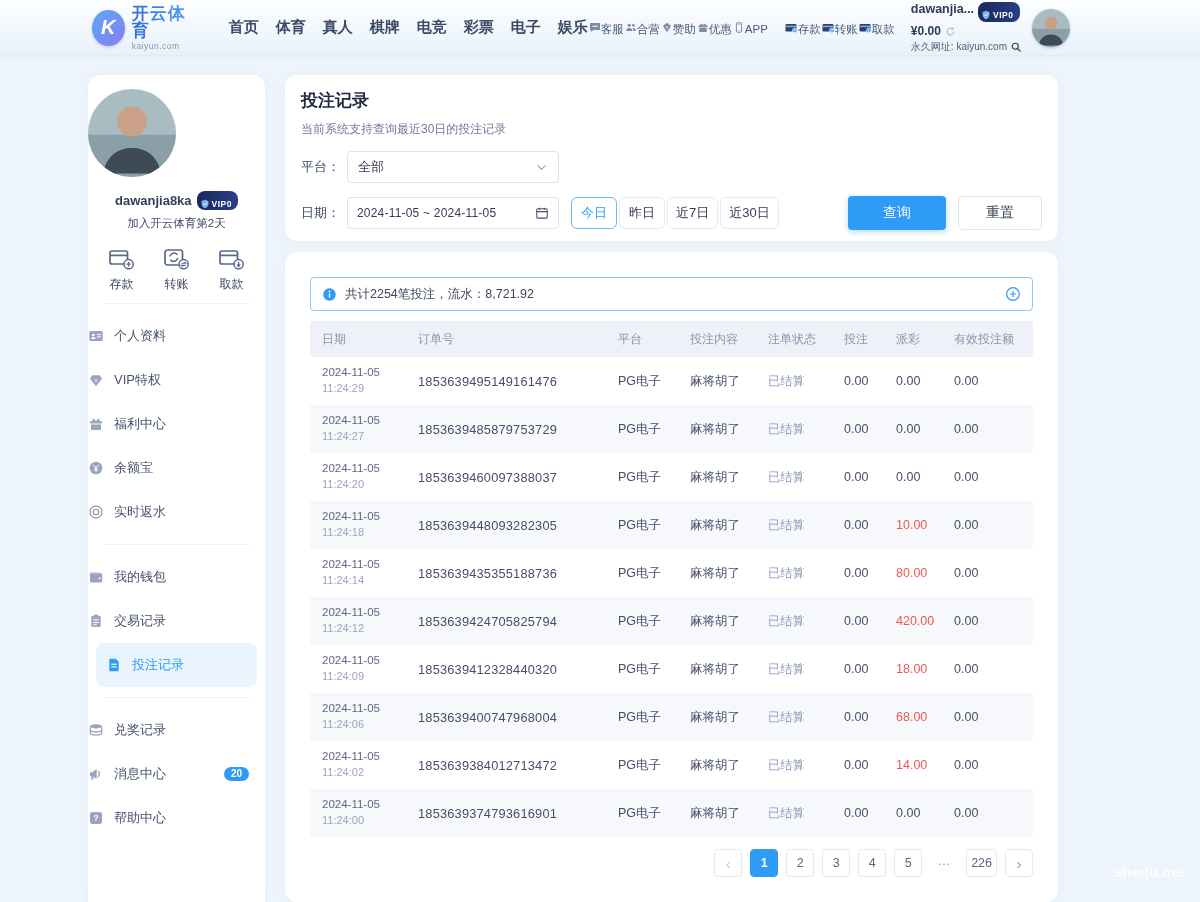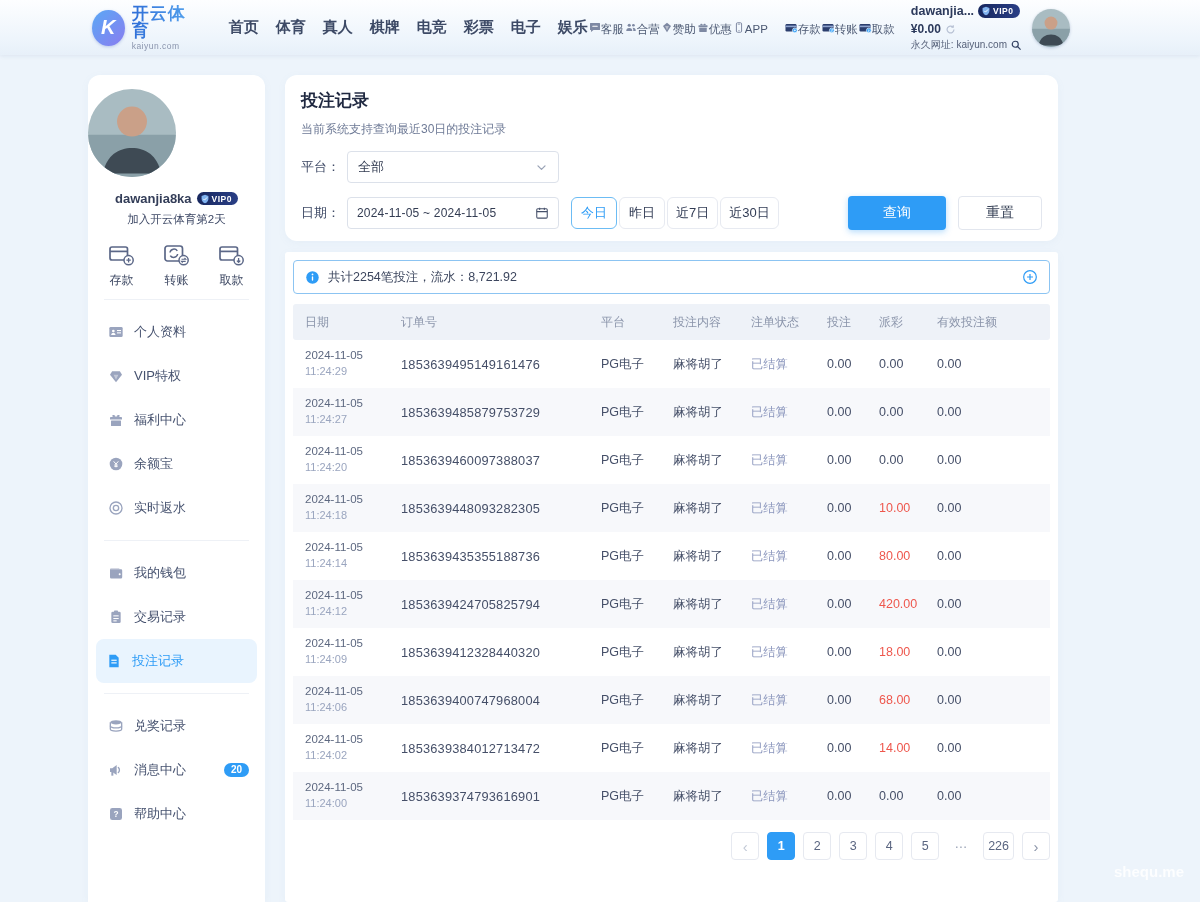--- a/index.html
+++ b/index.html
@@ -34,21 +34,21 @@
   .tcol{width:35px;display:flex;align-items:center;cursor:pointer;margin-left:1px}
   .tcol .qicon{width:21px;height:19px;color:#7e89a3}
   .tcol .micon{width:25px;height:20px}
   .tcol .tlabel{font-size:11.5px;color:#4b5872;margin-top:3px;white-space:nowrap}
   .money-group{display:flex;margin-left:16px}
   .money-group .tcol{width:36px}
   .userblock{margin-left:16px;display:flex;flex-direction:column;line-height:1.25;cursor:pointer}
   .urow1{display:flex;align-items:flex-start;gap:4px}
   .uname{font-size:12.5px;font-weight:bold;color:#2c3a5c}
   .vip-badge{display:inline-flex;align-items:center;gap:2px;background:linear-gradient(90deg,#17275e,#2a3f86);
-    border-radius:8px;padding:2px 6px 1px 3px}
+    border-radius:8px;padding:8px 6px 1px 3px}
   .vip-badge .vic{width:10px;height:10px}
   .vip-badge .vtxt{font-size:8.5px;font-weight:bold;color:#fff;letter-spacing:.5px}
   .urow2{display:flex;align-items:center;gap:4px;margin-top:2px}
   .ubalance{font-size:12px;font-weight:bold;color:#2c3a5c}
   .refresh{width:11px;height:11px}
   .urow3{display:flex;align-items:center;gap:3px;margin-top:2px}
   .unote{font-size:10px;color:#566179;white-space:nowrap}
   .searchic{width:12px;height:12px}
   .avatar-top{width:38px;height:38px;border-radius:50%;overflow:hidden;margin-left:10px;cursor:pointer;
     box-shadow:0 1px 3px rgba(60,90,140,.3)}
@@ -59,21 +59,21 @@
   .avatar-big{width:88px;height:88px;border-radius:50%;overflow:hidden;margin:14px auto 0}
   .pname-row{display:flex;align-items:center;justify-content:center;gap:5px;margin-top:10px}
   .pname{font-size:13px;font-weight:bold;color:#333d58}
   .joined{margin-top:6px;text-align:center;font-size:11.5px;color:#3e4966}
   .actions{display:flex;justify-content:space-between;margin:16px 20px 4px}
   .action{display:flex;flex-direction:column;align-items:center;cursor:pointer}
   .aicon{width:27px;height:24px;color:#5b6787}
   .alabel{font-size:12px;color:#3a4560;margin-top:5px}
   .divider{height:1px;background:#eef1f6;margin:10px 16px}
   .menu{padding-bottom:8px}
-  .mitem{height:44px;display:flex;align-items:center;padding-left:20px;cursor:pointer;position:relative}
+  .mitem{height:44px;display:flex;align-items:center;padding-left:0;cursor:pointer;position:relative}
   .mic{width:16px;height:16px;color:#9aa4be;flex:none}
   .mlabel{font-size:13px;color:#46526f;margin-left:10px;white-space:nowrap}
   .mitem.active{margin:0 8px;padding-left:10px;border-radius:8px;background:#e9f4fe}
   .mitem.active .mic{color:#2e9cf6}
   .mitem.active .mlabel{color:#2e9cf6}
   .mbadge{position:absolute;right:16px;background:#2e9cf6;color:#fff;font-size:10px;font-weight:bold;
     border-radius:9px;padding:2px 7px;line-height:1}
 
   
   .card{background:#fff;box-shadow:0 2px 8px rgba(120,150,190,.06)}
@@ -95,22 +95,22 @@
   .range{min-width:46px;height:32px;padding:0 8px;box-sizing:border-box;border:1px solid #e7eaf1;
     border-radius:6px;background:#fff;display:flex;align-items:center;justify-content:center;
     font-size:13px;color:#323c55;cursor:pointer}
   .range.active{border-color:#6cbcf4;color:#2e9cf6}
   .fspacer{flex:1}
   .btn-query{width:98px;height:34px;border:none;border-radius:4px;background:#2e9cf6;color:#fff;
     font-size:14px;cursor:pointer;box-shadow:0 2px 6px rgba(46,156,246,.35);font-family:inherit}
   .btn-reset{width:84px;height:34px;border:1px solid #e2e6ee;border-radius:4px;background:#fff;
     color:#3a4459;font-size:14px;cursor:pointer;margin-left:12px;font-family:inherit}
 
-  .table-card{position:absolute;left:285px;top:252px;width:773px;height:650px;border-radius:3px;
-    padding:8px;box-sizing:border-box}
+  .table-card{position:absolute;left:285px;top:252px;width:773px;height:650px;border-radius:12px;
+    padding:25px;box-sizing:border-box}
   .infobar{height:32px;border:1px solid #8cc4f2;border-radius:4px;display:flex;align-items:center;
     padding:0 11px;background:#fff}
   .infoic{width:15px;height:15px;flex:none}
   .infotext{font-size:12.5px;color:#3c465e;margin-left:8px;flex:1}
   .plusic{width:16px;height:16px;cursor:pointer}
 
   .tgrid{display:grid;grid-template-columns:100px 200px 72px 78px 76px 52px 58px 1fr;align-items:center}
   .thead{margin-top:10px;height:36px;background:#eef2f8;border-radius:3px}
   .th{font-size:12px;color:#8a94aa;padding-left:8px;white-space:nowrap}
   .th:first-child{padding-left:12px}

